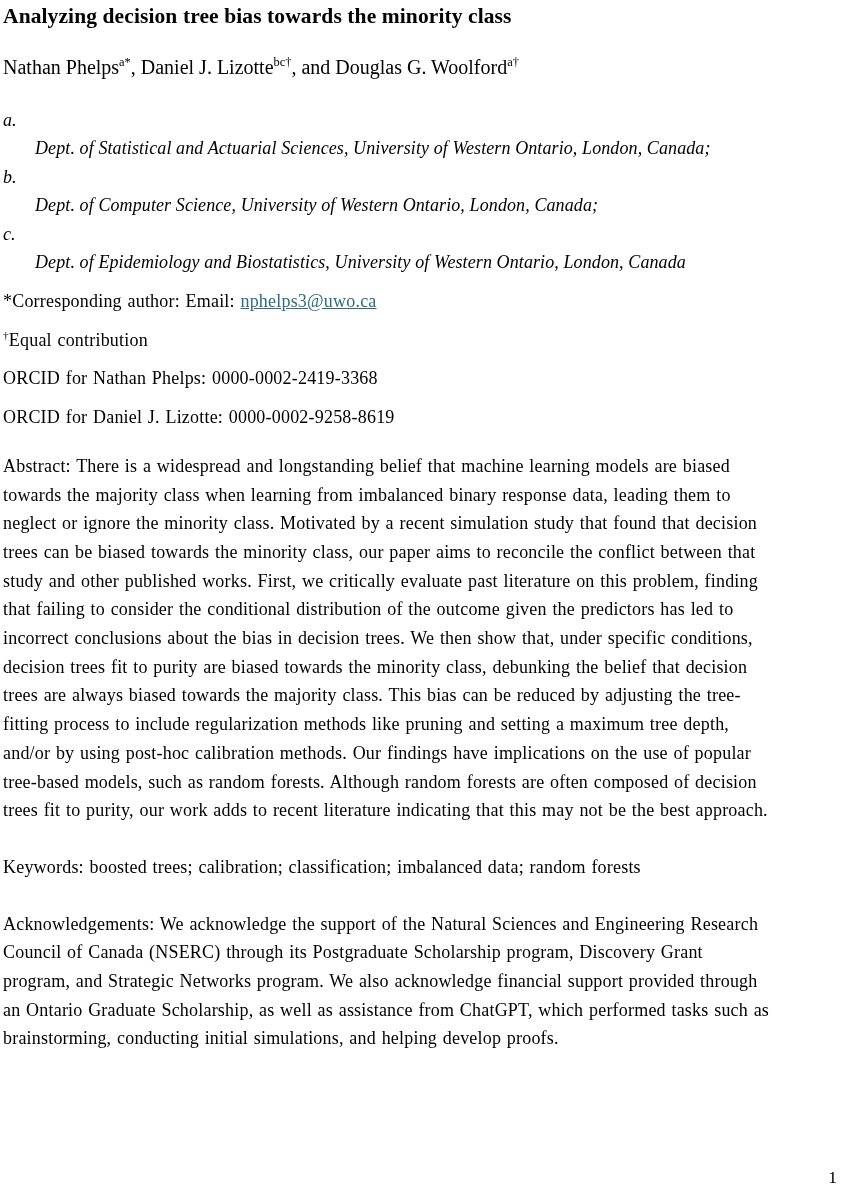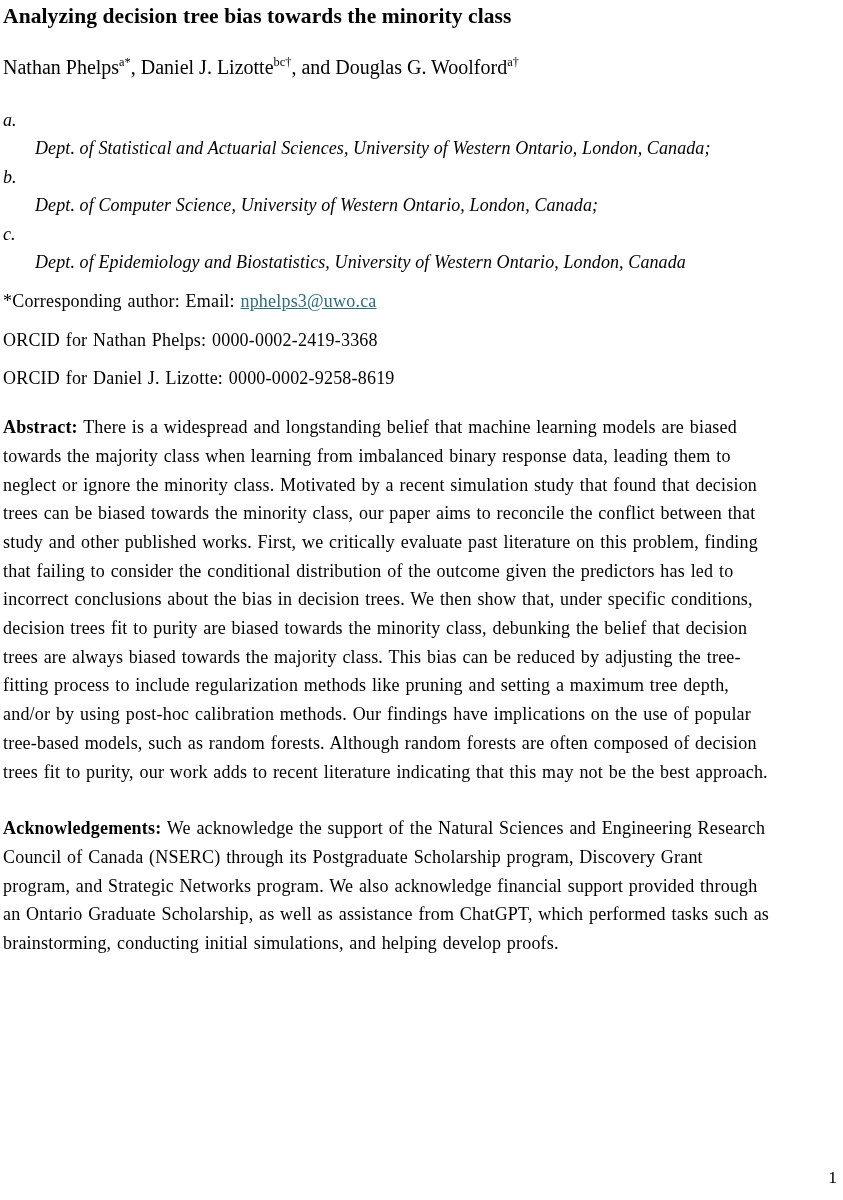--- a/index.html
+++ b/index.html
@@ -59,21 +59,21 @@
   }
   .email-link {
     color: #2e6d80;
     text-decoration: underline;
     text-decoration-color: #2e6d80;
     cursor: pointer;
     margin-top: 48px;
   }
   .orcid-last { margin-bottom: 20px !important; }
   .para { margin-bottom: 28px !important; }
-  .label { font-weight: bold; }
+  .label { font-weight: normal; }
   .page-number {
     position: absolute;
     top: 1163px;
     right: 6px;
     font-size: 17.5px;
     line-height: 28px;
   }
 </style>
 </head>
 <body>
@@ -94,26 +94,28 @@
       <span class="affil-text">Dept. of Computer Science, University of Western Ontario, London, Canada;</span>
     </div>
     <div class="affil-row">
       <span class="affil-marker">c.</span>
       <span class="affil-text">Dept. of Epidemiology and Biostatistics, University of Western Ontario, London, Canada</span>
     </div>
   </div>
 
   <p class="doc"><span>*Corresponding author: Email: </span><a class="email-link">nphelps3@uwo.ca</a></p>
 
+  <p class="doc"><sup>†</sup><span>Equal contribution</span></p>
 
   <p class="doc">ORCID for Nathan Phelps: 0000-0002-2419-3368</p>
 
   <p class="doc orcid-last">ORCID for Daniel J. Lizotte: 0000-0002-9258-8619</p>
 
   <p class="doc para"><span class="label">Abstract:</span><span> There is a widespread and longstanding belief that machine learning models are biased towards the majority class when learning from imbalanced binary response data, leading them to neglect or ignore the minority class. Motivated by a recent simulation study that found that decision trees can be biased towards the minority class, our paper aims to reconcile the conflict between that study and other published works. First, we critically evaluate past literature on this problem, finding that failing to consider the conditional distribution of the outcome given the predictors has led to incorrect conclusions about the bias in decision trees. We then show that, under specific conditions, decision trees fit to purity are biased towards the minority class, debunking the belief that decision trees are always biased towards the majority class. This bias can be reduced by adjusting the tree-fitting process to include regularization methods like pruning and setting a maximum tree depth, and/or by using post-hoc calibration methods. Our findings have implications on the use of popular tree-based models, such as random forests. Although random forests are often composed of decision trees fit to purity, our work adds to recent literature indicating that this may not be the best approach.</span></p>
 
+  <p class="doc para"><span class="label">Keywords:</span><span> boosted trees; calibration; classification; imbalanced data; random forests</span></p>
 
 
   <p class="doc para"><span class="label">Acknowledgements:</span><span> We acknowledge the support of the Natural Sciences and Engineering Research Council of Canada (NSERC) through its Postgraduate Scholarship program, Discovery Grant program, and Strategic Networks program. We also acknowledge financial support provided through an Ontario Graduate Scholarship, as well as assistance from ChatGPT, which performed tasks such as brainstorming, conducting initial simulations, and helping develop proofs.</span></p>
 
 </div>
 
 <div class="page-number">1</div>
 
 </body></html>

